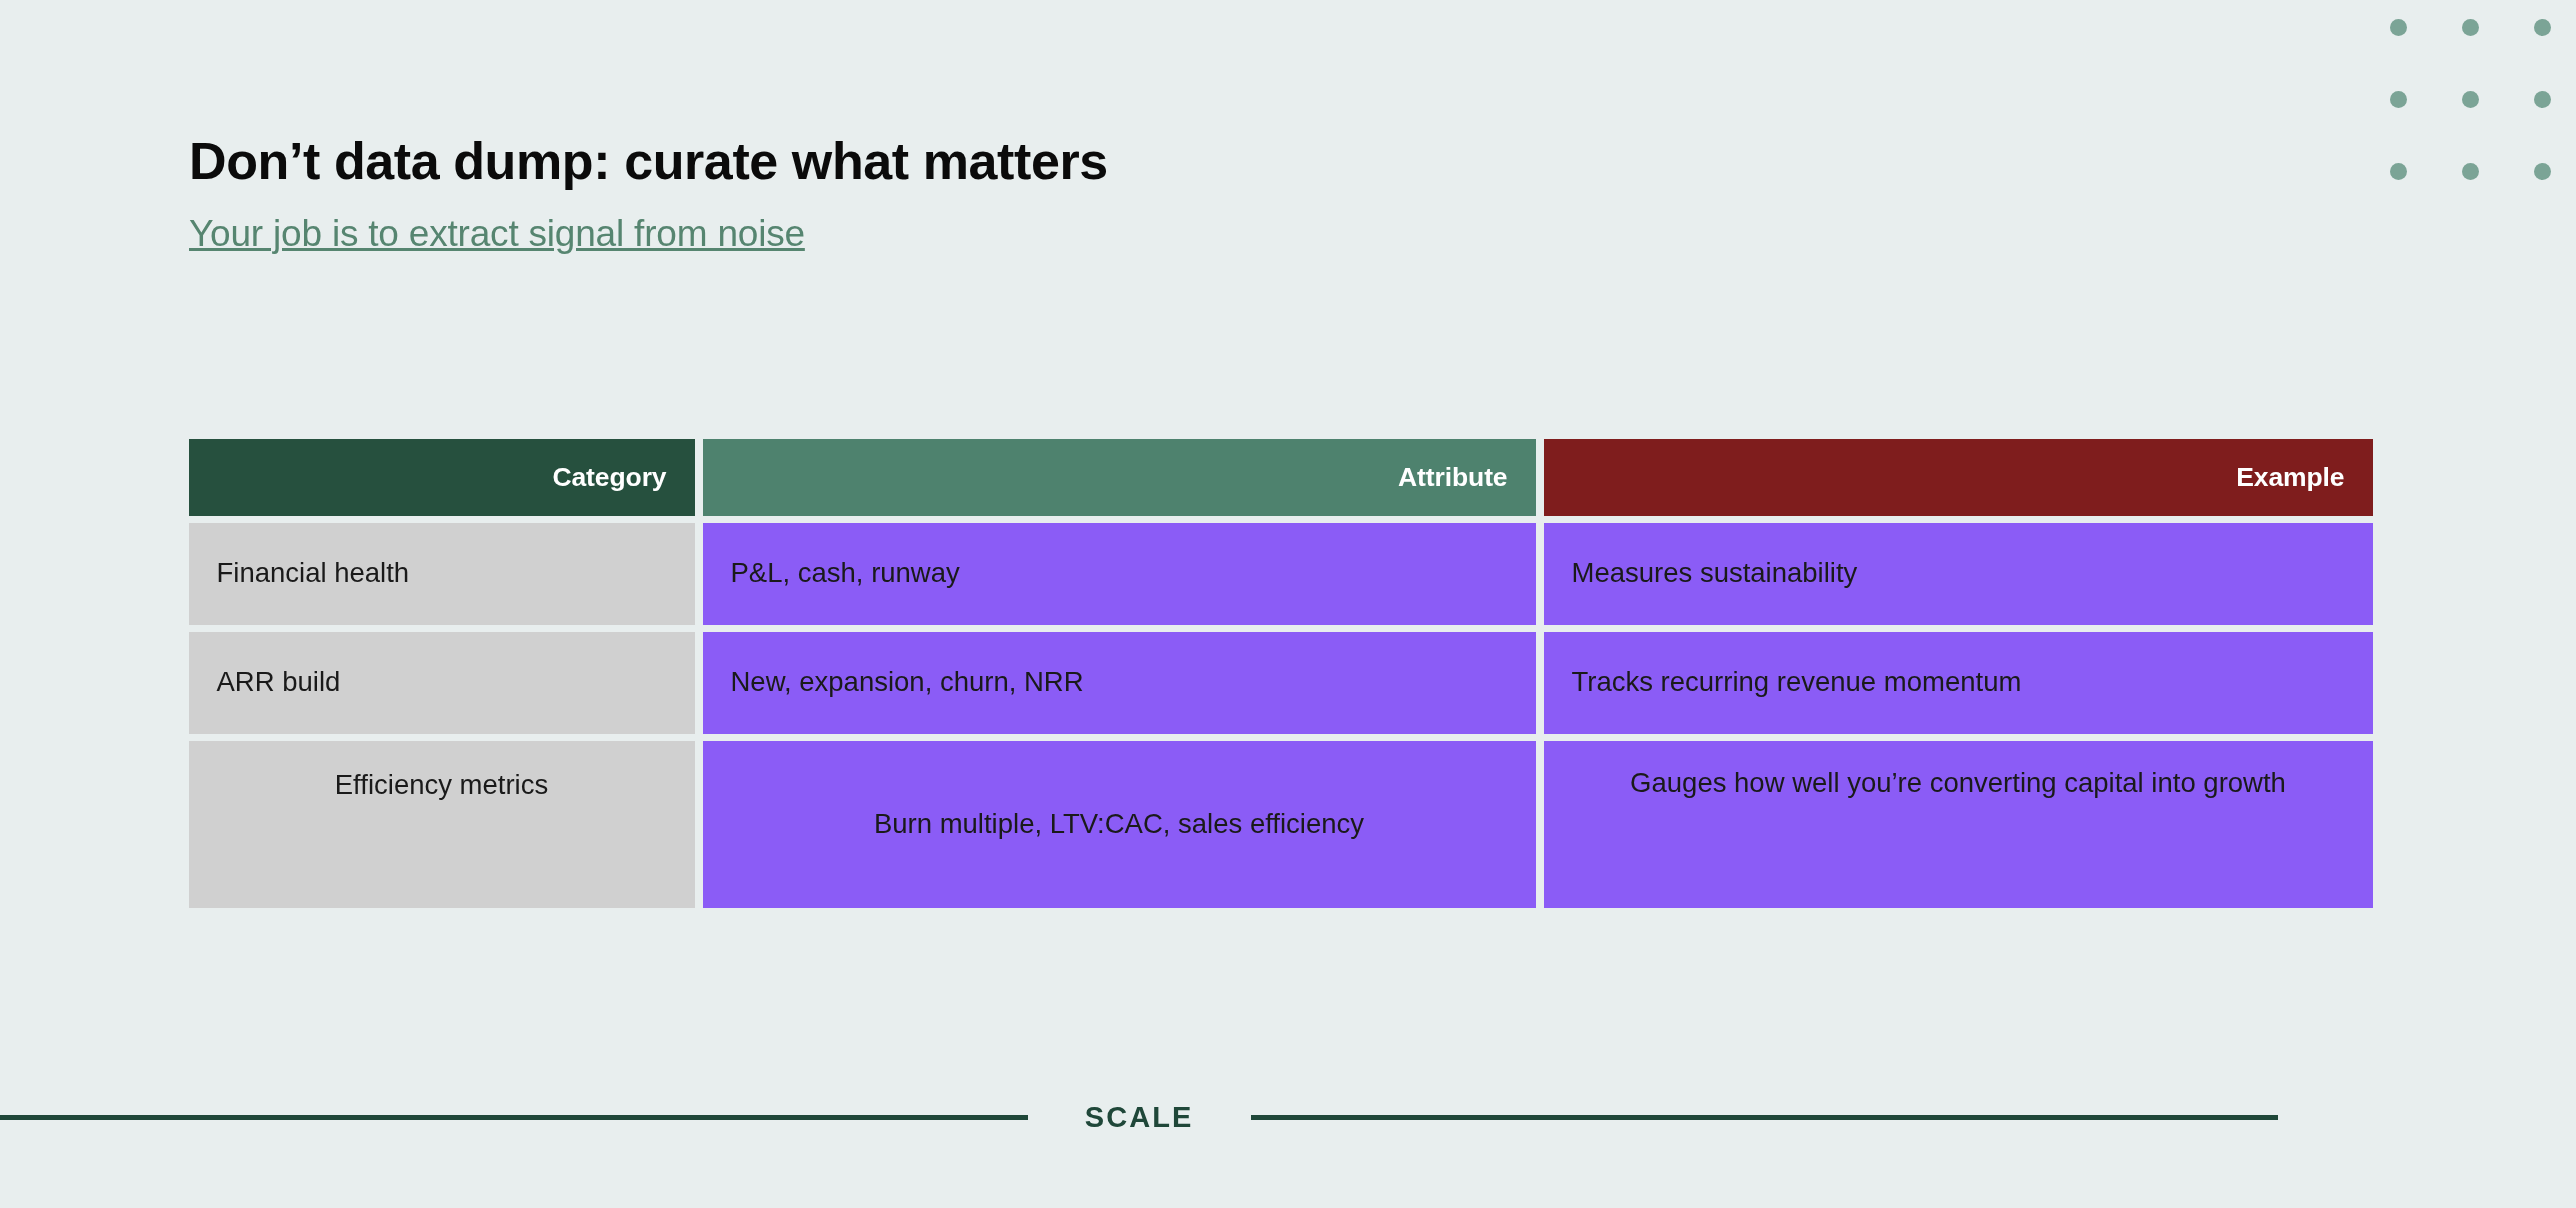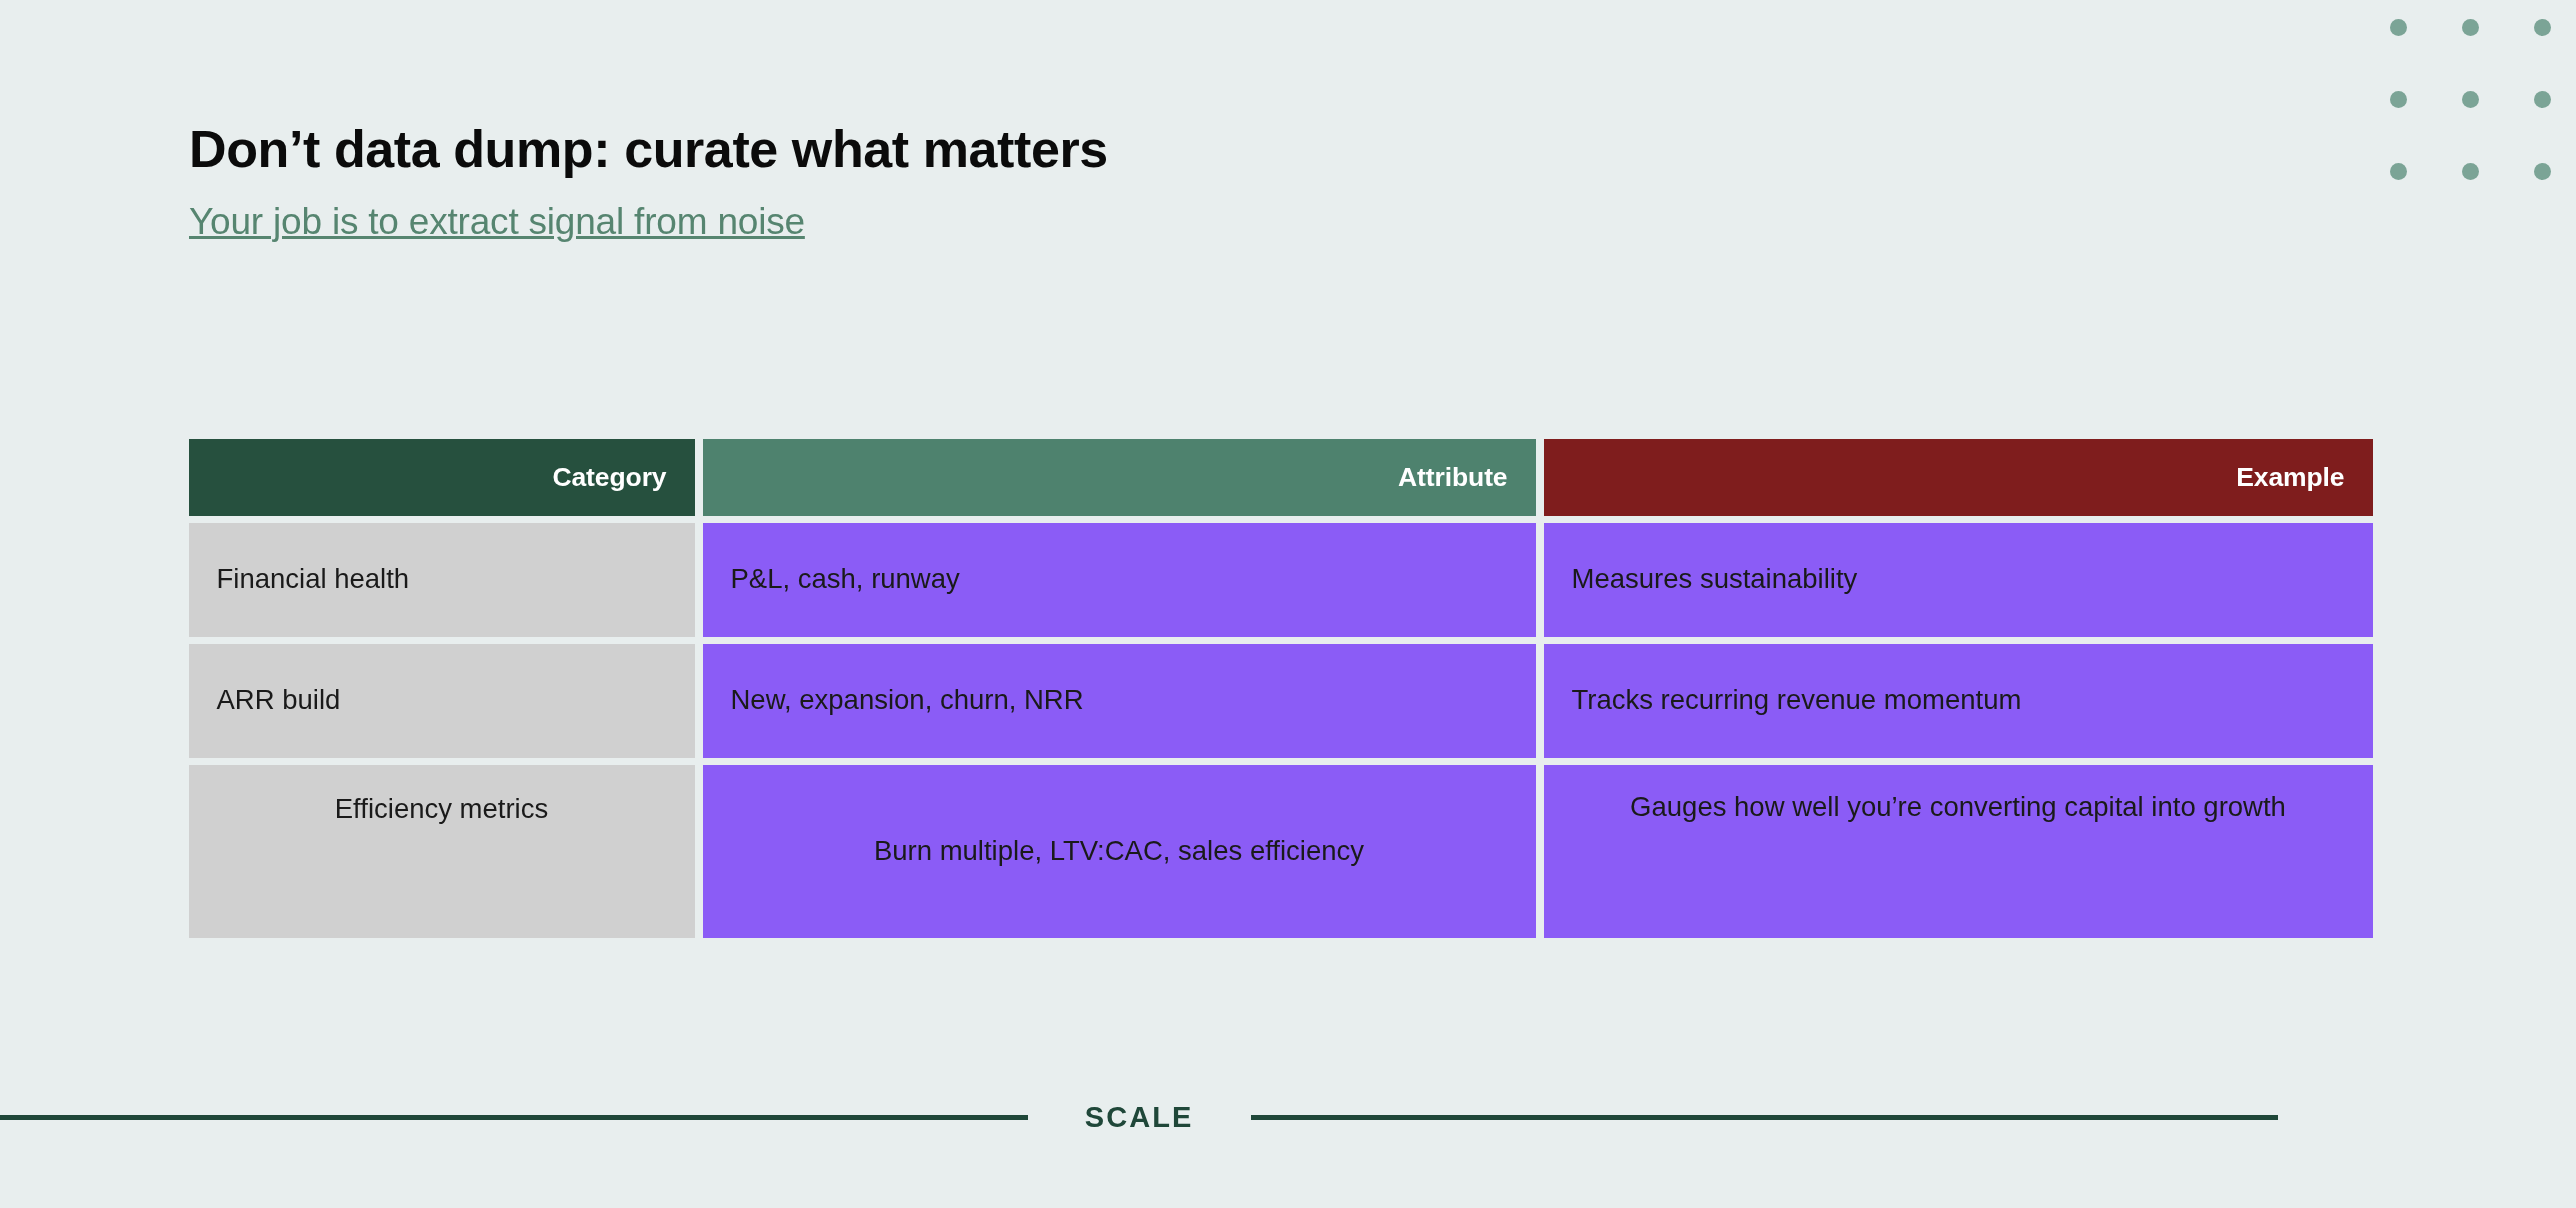--- a/index.html
+++ b/index.html
@@ -31,21 +31,21 @@
     width: 17px;
     height: 17px;
     border-radius: 50%;
     background: #7ba496;
   }
 
   
   .heading-block {
     position: absolute;
     left: 189px;
-    top: 122px;
+    top: 134px;
   }
   .slide-title {
     margin: 0;
     font-family: "Liberation Sans", sans-serif;
     font-size: 52px;
     font-weight: 700;
     letter-spacing: -0.4px;
     color: #0b0b0b;
     line-height: 1.06;
     white-space: nowrap;
@@ -93,21 +93,21 @@
     font-family: "Liberation Sans", sans-serif;
   }
   th.head-category  { background: #26503e; }
   th.head-attribute { background: #4e826e; }
   th.head-example   { background: #7f1d1d; }
 
   .data-table td {
     font-size: 27.5px;
     font-weight: 400;
     color: #1a1a1a;
-    padding: 18px 28px;
+    padding: 12px 28px;
     line-height: 1.34;
     font-family: "Liberation Sans", sans-serif;
     vertical-align: middle;
     height: 78px;
   }
   td.cell-category {
     background: #d0d0d0;
   }
   td.cell-attribute,
   td.cell-example {

